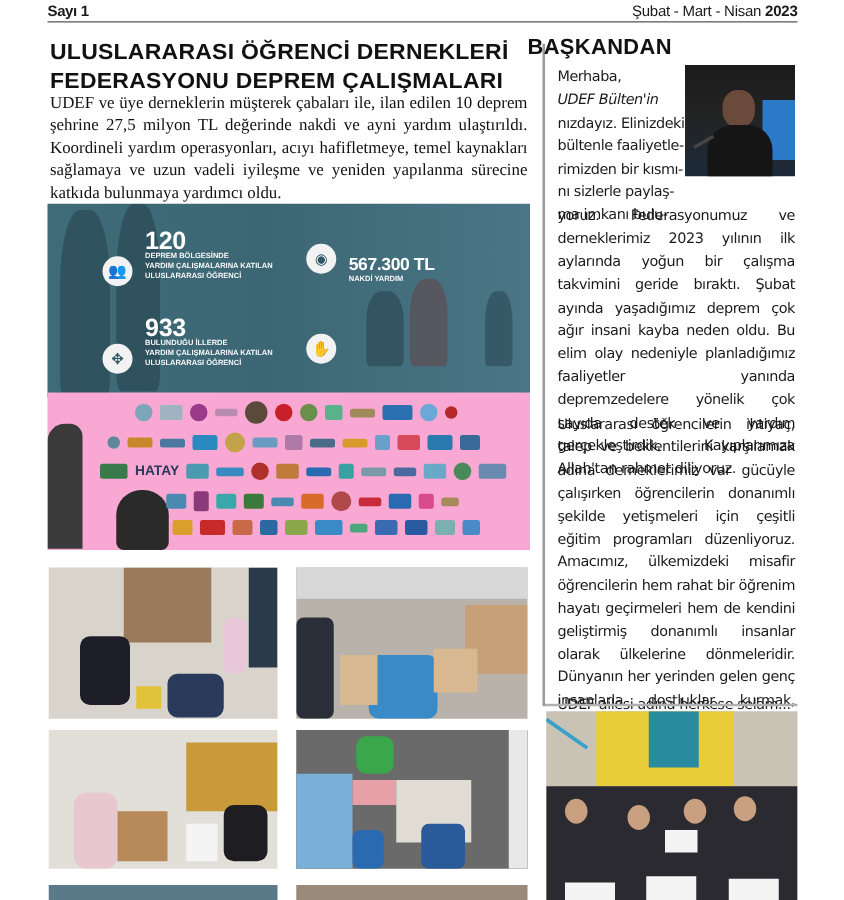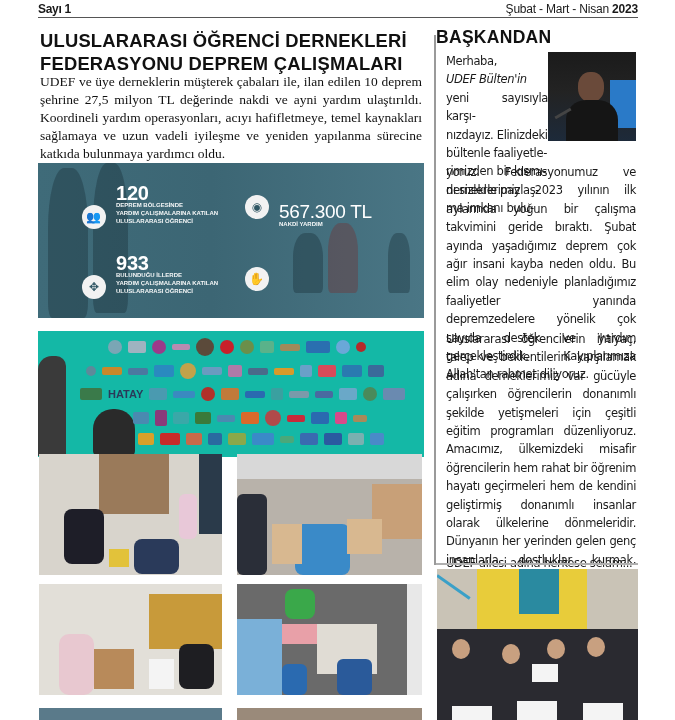--- a/index.html
+++ b/index.html
@@ -15,38 +15,38 @@
   
   .art-title { position: absolute; left: 40px; top: 30px; width: 380px; font-family: "Liberation Sans", sans-serif; font-weight: 900; font-size: 17.5px; line-height: 23px; letter-spacing: 0.2px; color: #111; transform: scaleX(1.05); transform-origin: left; }
   .art-lead { position: absolute; left: 40px; top: 73px; width: 382px; font-family: "Liberation Serif", serif; font-size: 13.5px; line-height: 18px; text-align: justify; color: #111; }
 
   
   .stats { position: absolute; left: 38px; top: 163px; width: 386px; height: 155px; background: linear-gradient(90deg, #3f6b79 0%, #3c6674 45%, #4a7685 100%); overflow: hidden; }
   .stats .bgfig { position: absolute; border-radius: 40% 40% 10% 10%; background: rgba(20,40,50,0.35); }
   .stat { position: absolute; display: flex; align-items: flex-start; color: #fff; }
   .stat .ic { width: 24px; height: 24px; border-radius: 50%; background: #f2f2f2; display: flex; align-items: center; justify-content: center; color: #2f5663; font-size: 12px; margin-right: 10px; margin-top: 20px; flex-shrink: 0; }
   .stat .num { font-weight: bold; font-size: 20px; line-height: 16px; letter-spacing: -0.2px; }
-  .stat .big { font-weight: normal; font-size: 19px; line-height: 17px; letter-spacing: -0.3px; }
+  .stat .big { font-weight: bold; font-size: 14px; line-height: 17px; letter-spacing: -0.3px; }
   .stat .lbl { font-weight: bold; font-size: 6px; line-height: 8px; text-transform: uppercase; opacity: 0.95; }
 
   
-  .logos { position: absolute; left: 38px; top: 331px; width: 386px; height: 126px; background: #14b8a6; overflow: hidden; padding-left: 20px; }
+  .logos { position: absolute; left: 38px; top: 314px; width: 386px; height: 126px; background: #f9a8d4; overflow: hidden; padding-left: 20px; }
   .logos .person { position: absolute; background: #3a3a3a; }
   .logo-row { position: absolute; left: 70px; display: flex; gap: 6px; align-items: center; }
   .logo { height: 12px; border-radius: 2px; display: flex; align-items: center; justify-content: center; font-size: 5px; font-weight: bold; color: #fff; padding: 0 2px; }
   .logo.round { width: 14px; height: 14px; border-radius: 50%; }
 
   
   .photo { position: absolute; overflow: hidden; }
   .photo .blk { position: absolute; }
 
   
   .rcol-rule { position: absolute; left: 434px; top: 35px; width: 2px; height: 530px; background: #9a9a9a; }
   .rcol-bottom { position: absolute; left: 436px; top: 563px; width: 202px; height: 2px; background: #b0b0b0; }
-  .rc-title { position: absolute; left: 436px; top: 27px; font-family: "Liberation Sans", sans-serif; font-weight: 900; font-size: 17.5px; letter-spacing: 0.3px; color: #111; }
+  .rc-title { position: absolute; left: 422px; top: 27px; font-family: "Liberation Sans", sans-serif; font-weight: 900; font-size: 17.5px; letter-spacing: 0.3px; color: #111; }
   .rc-text { position: absolute; left: 446px; width: 190px; font-family: "DejaVu Sans", sans-serif; font-size: 11.5px; line-height: 18.4px; color: #1a1a1a; text-align: justify; letter-spacing: -0.35px; }
   .rc-narrow { width: 102px; }
   .portrait { position: absolute; left: 548px; top: 52px; width: 88px; height: 89px; background: linear-gradient(180deg, #1b1b1b 0%, #232323 45%, #1d2a3a 100%); overflow: hidden; }
   .group-photo { position: absolute; left: 437px; top: 569px; width: 201px; height: 151px; overflow: hidden; background: #c9c3b6; }
 </style>
 </head>
 <body>
 
 <div class="topbar">
   <span class="issue">Sayı 1</span>
@@ -216,21 +216,20 @@
 <div class="portrait">
   <div style="position:absolute;right:0;top:28px;width:26px;height:48px;background:#2a7ac8;"></div>
   <div style="position:absolute;left:30px;top:20px;width:26px;height:30px;border-radius:45%;background:#6a4a3a;"></div>
   <div style="position:absolute;left:18px;top:48px;width:52px;height:45px;border-radius:20px 20px 0 0;background:#151515;"></div>
   <div style="position:absolute;left:6px;top:60px;width:18px;height:3px;background:#444;transform:rotate(-30deg);"></div>
 </div>
 
 <div class="rc-text rc-narrow" style="top:52px;">
   <div>Merhaba,</div>
   <div style="font-style:italic;">UDEF Bülten'in</div>
-  <div>yeni sayısıyla karşı-</div>
   <div>nızdayız. Elinizdeki</div>
   <div>bültenle faaliyetle-</div>
   <div>rimizden bir kısmı-</div>
   <div>nı sizlerle paylaş-</div>
   <div>ma imkanı bulu-</div>
 </div>
 <p class="rc-text" style="top:163px;">yoruz. Federasyonumuz ve derneklerimiz 2023 yılının ilk aylarında yoğun bir çalışma takvimini geride bıraktı. Şubat ayında yaşadığımız deprem çok ağır insani kayba neden oldu. Bu elim olay nedeniyle planladığımız faaliyetler yanında depremzedelere yönelik çok sayıda destek ve yardım gerçekleştirdik. Kayıplarımıza Allah'tan rahmet diliyoruz.</p>
 <p class="rc-text" style="top:330px;">Uluslararası öğrencilerin ihtiyaç, talep ve beklentilerini karşılamak adına derneklerimiz var gücüyle çalışırken öğrencilerin donanımlı şekilde yetişmeleri için çeşitli eğitim programları düzenliyoruz. Amacımız, ülkemizdeki misafir öğrencilerin hem rahat bir öğrenim hayatı geçirmeleri hem de kendini geliştirmiş donanımlı insanlar olarak ülkelerine dönmeleridir. Dünyanın her yerinden gelen genç insanlarla dostluklar kurmak, onların dertlerine ortak olup çözümler üretmek bizim için çok değerli.</p>
 <p class="rc-text" style="top:554px;">UDEF ailesi adına herkese selam...</p>
 <div class="rcol-bottom"></div>

